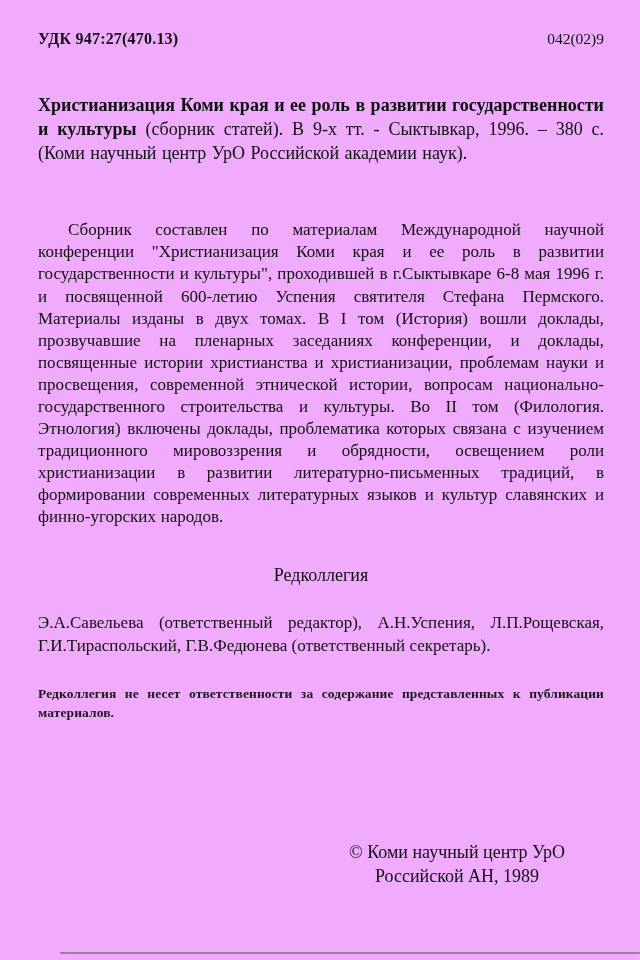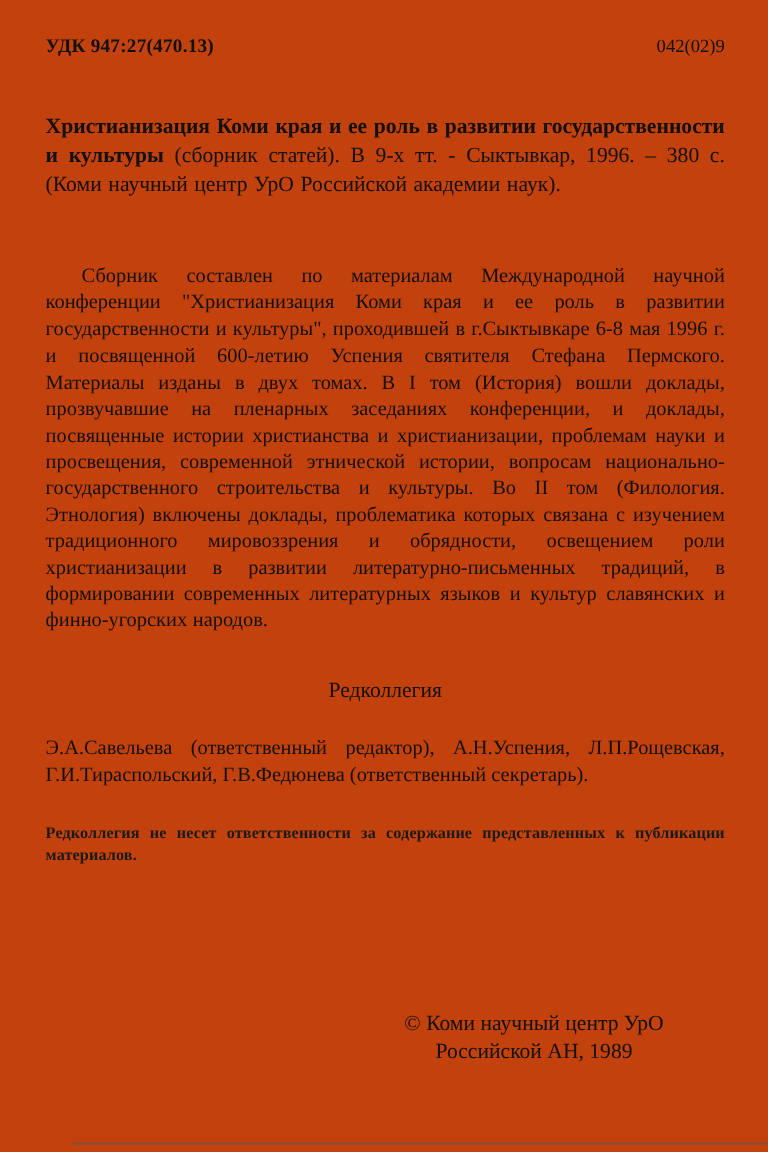--- a/index.html
+++ b/index.html
@@ -5,21 +5,21 @@
   html, body {
     margin: 0;
     padding: 0;
     background: #e9e9e7;
   }
   .page {
     position: relative;
     width: 640px;
     height: 960px;
     margin: 0 auto;
-    background: #c2410c;
+    background: #f0abfc;
     box-sizing: border-box;
     padding: 30px 36px 0 38px;
     font-family: "Liberation Serif", "DejaVu Serif", serif;
     color: #111;
     overflow: hidden;
   }
   .header-row {
     display: flex;
     justify-content: space-between;
     align-items: baseline;
@@ -67,21 +67,21 @@
     font-size: 13.5px;
     line-height: 1.35;
     text-align: justify;
     font-weight: bold;
     letter-spacing: 0.1px;
     color: #1a1a1a;
   }
   .copyright {
     position: absolute;
     top: 840px;
-    right: 40px;
+    right: 28px;
     width: 310px;
     text-align: center;
     font-size: 18px;
     line-height: 1.35;
   }
   .scan-edge-bottom {
     position: absolute;
     left: 60px;
     right: 0;
     bottom: 6px;

